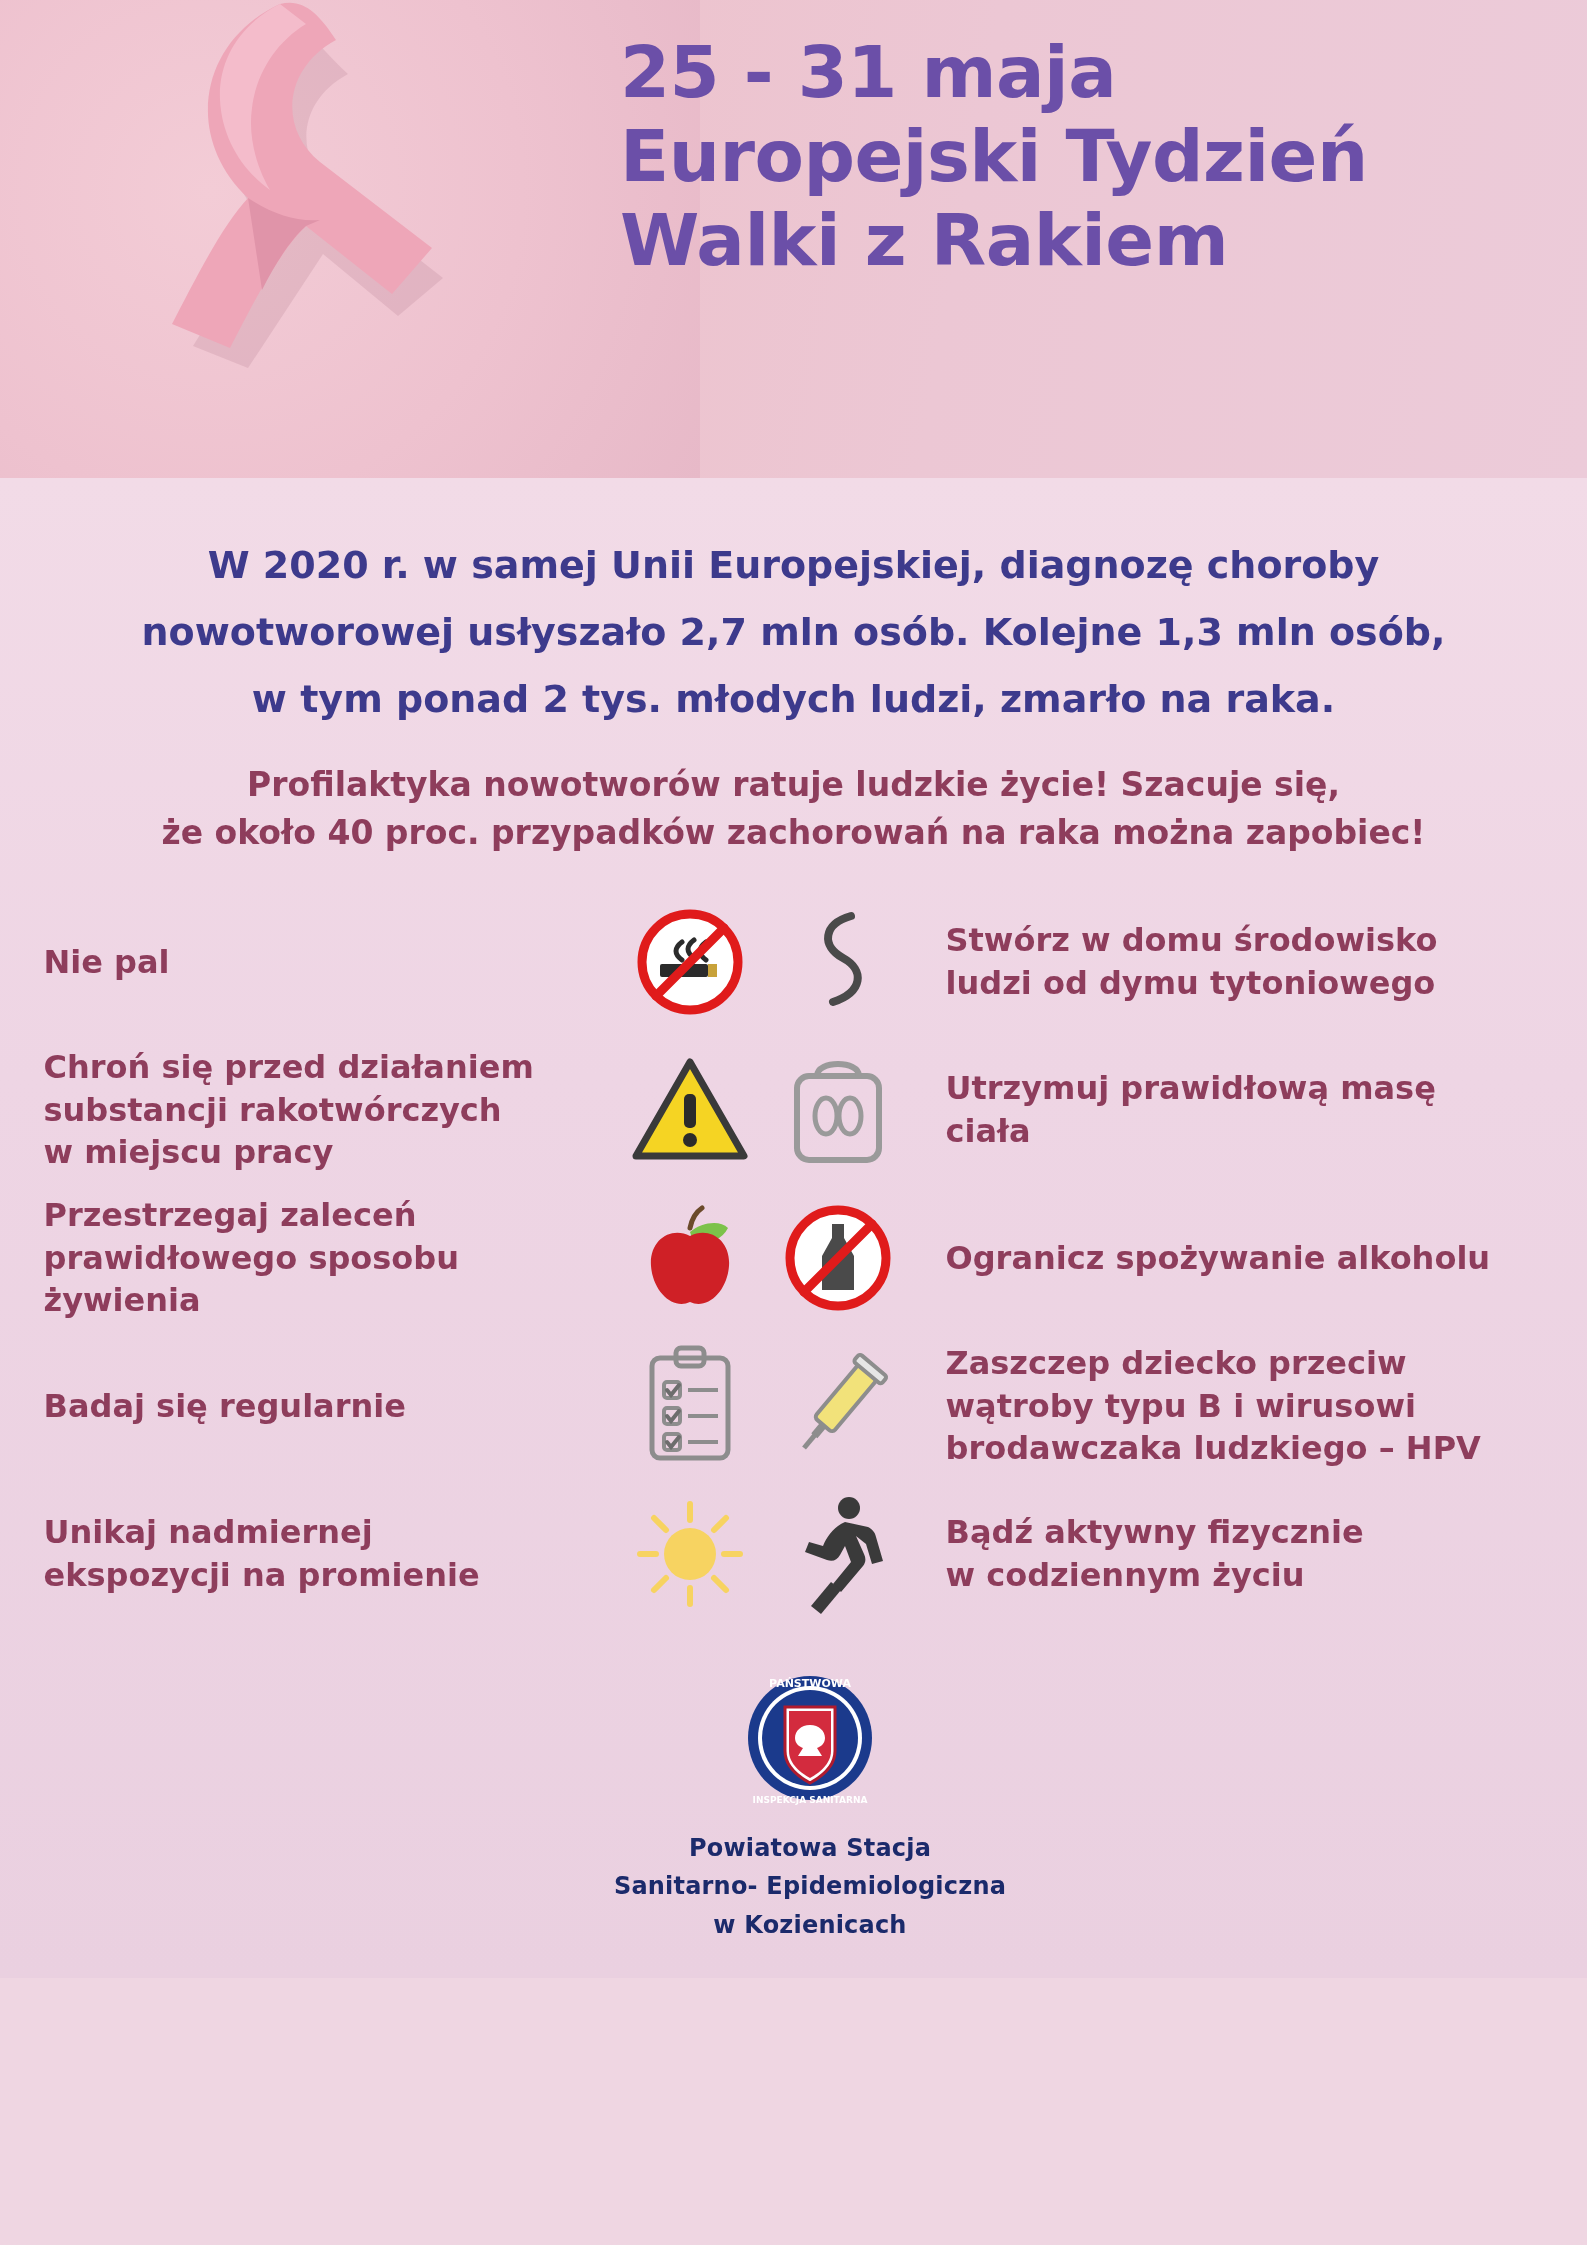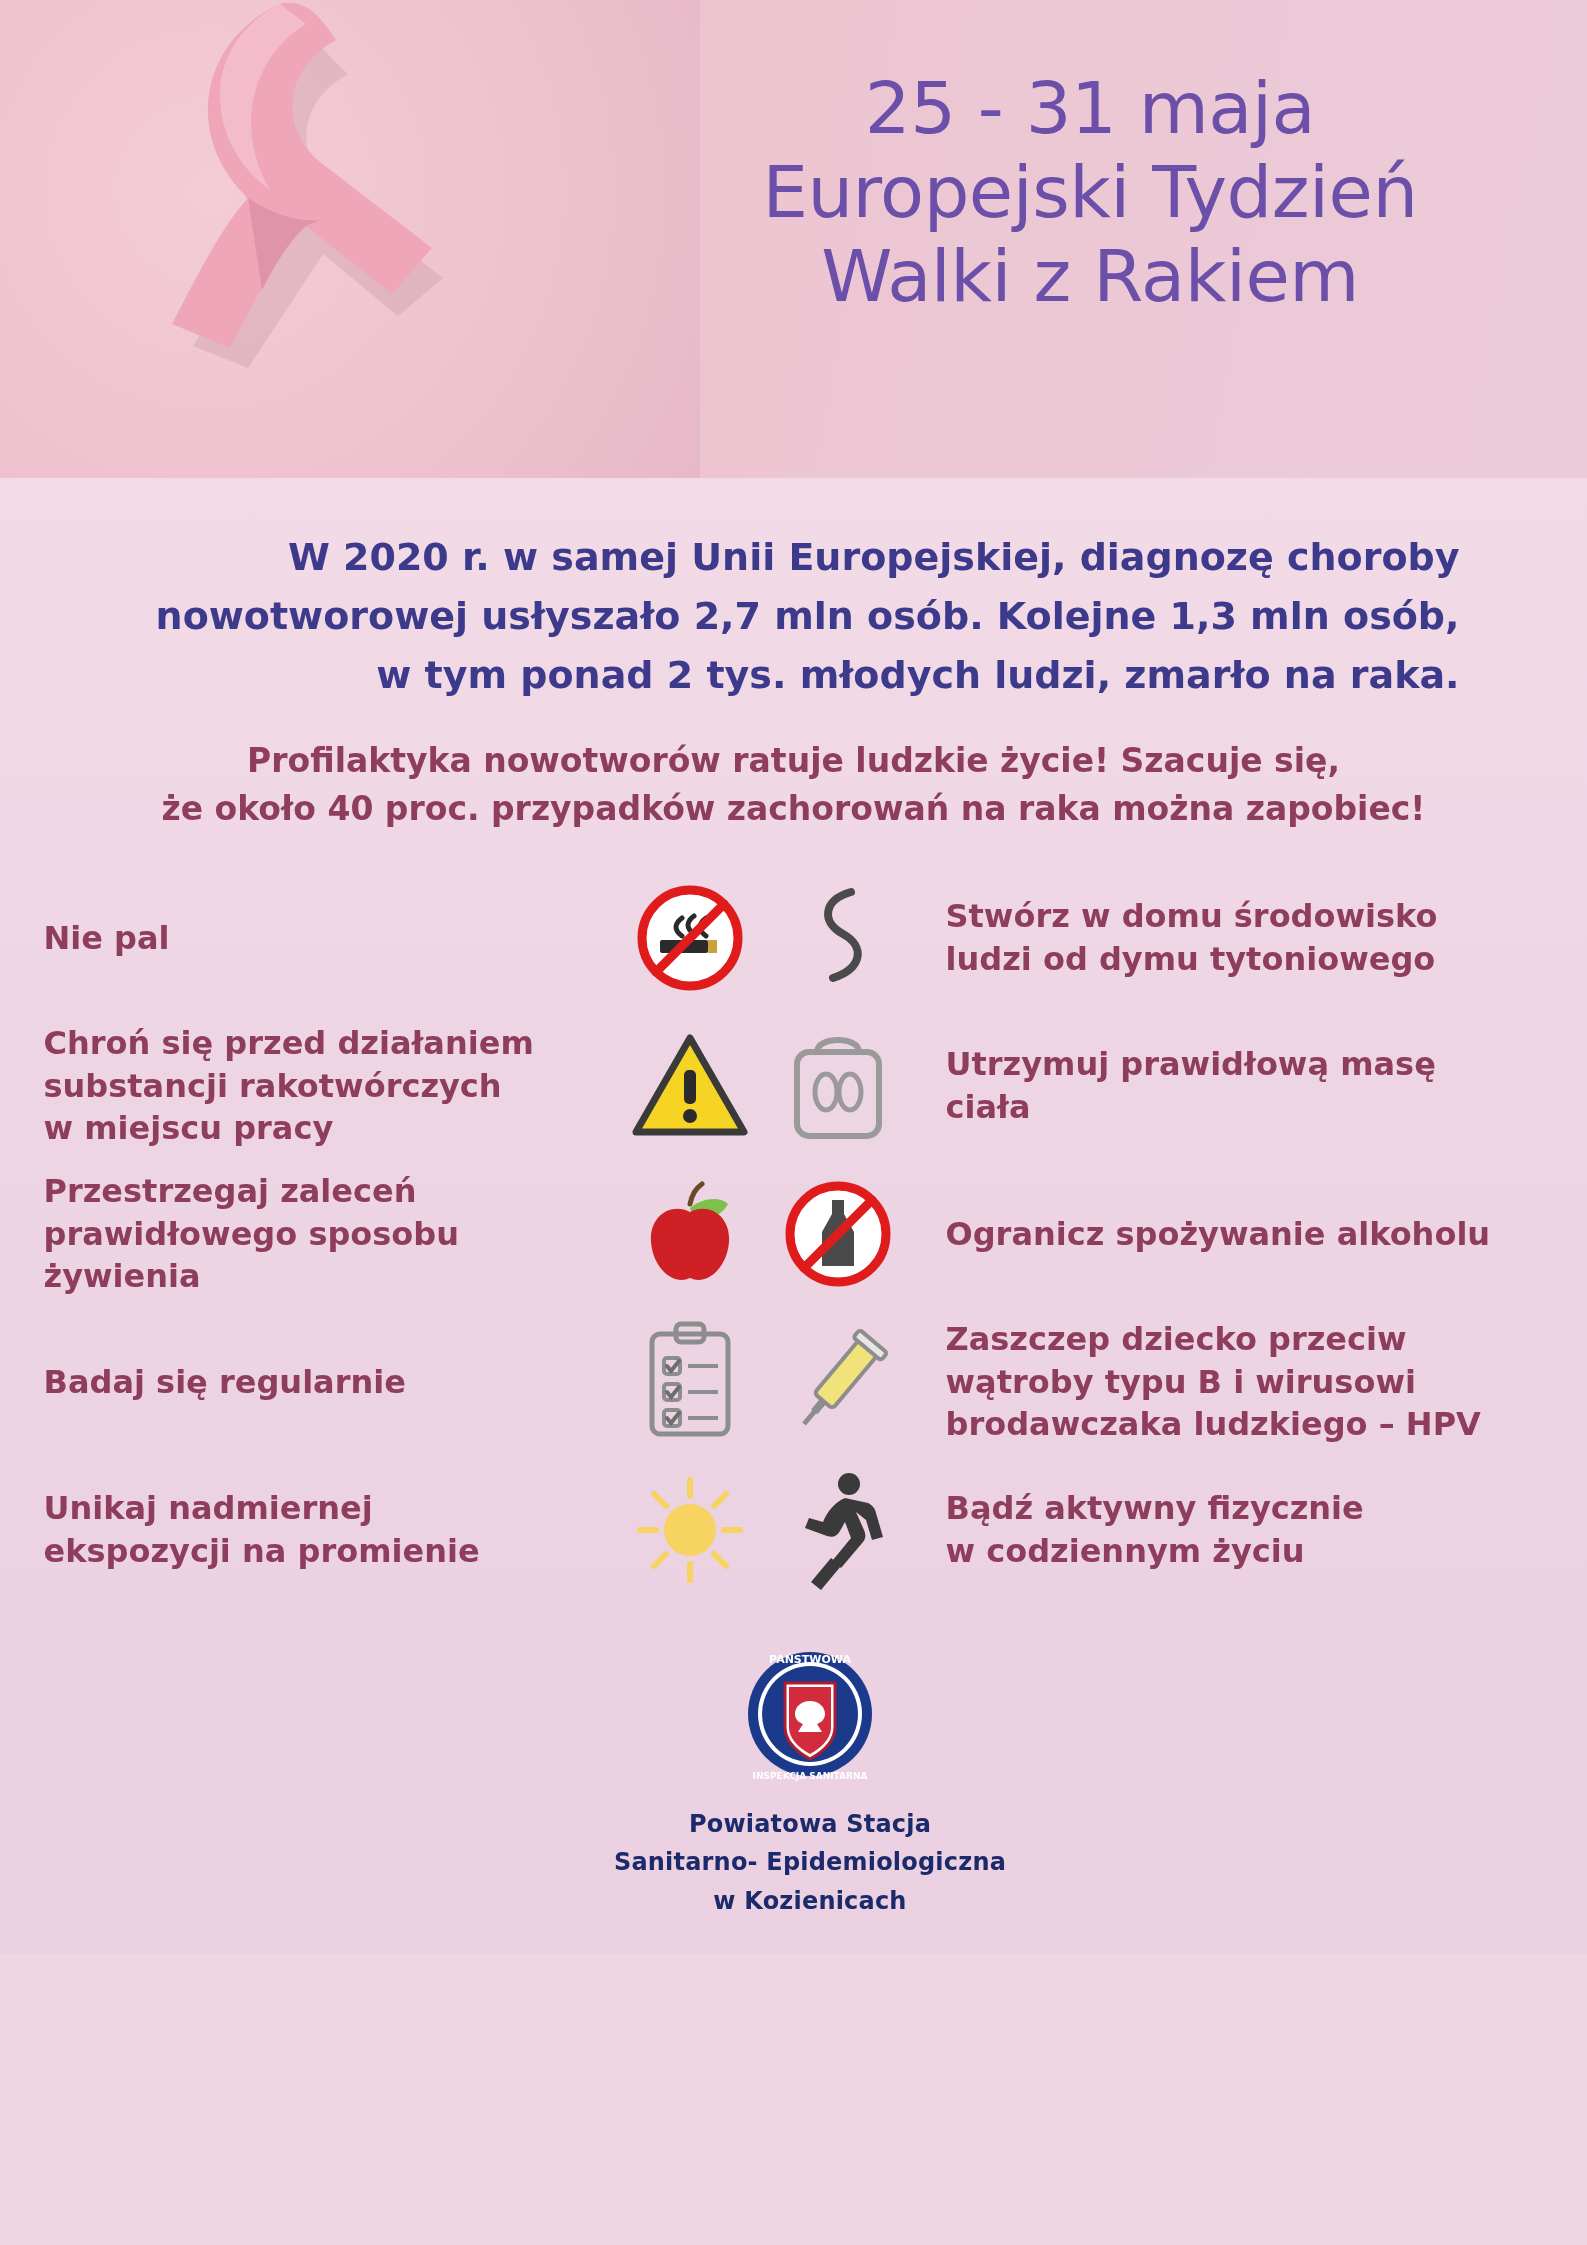--- a/index.html
+++ b/index.html
@@ -26,26 +26,24 @@
     left: 0; top: 0;
     width: 700px; height: 478px;
     background: radial-gradient(circle at 30% 40%, #f3ccd6 0%, #eec2cf 55%, #e7b9c8 100%);
   }
   .ribbon-svg { position:absolute; left: 80px; top: -10px; }
   .header-title {
     position: absolute;
     left: 620px;
     top: 30px;
     width: 940px;
-    text-align: center;
     color: #6b4fa8;
-    font-weight: normal;
+    font-weight: bold;
     line-height: 1.17;
     letter-spacing: -0.5px;
-    margin-top: 36px;
   }
   .header-title .l1 { font-size: 72px; display:block; }
   .header-title .l2 { font-size: 72px; display:block; }
   .header-title .l3 { font-size: 72px; display:block; }
 
   
   .content {
     position: relative;
     width: 1587px;
     padding-top: 48px;
@@ -54,21 +52,21 @@
 
   .intro {
     width: 1340px;
     margin: 0 auto;
     text-align: center;
     color: #3d3a8c;
     font-size: 38px;
     line-height: 1.45;
     font-weight: 600;
   }
-  .intro p { margin: 4px; text-align: right; }
+  .intro p { margin: 12px; }
 
   .sub {
     width: 1400px;
     margin: 34px auto 0 auto;
     text-align: center;
     color: #8e3d5c;
     font-size: 33px;
     line-height: 1.45;
     font-weight: 600;
   }

